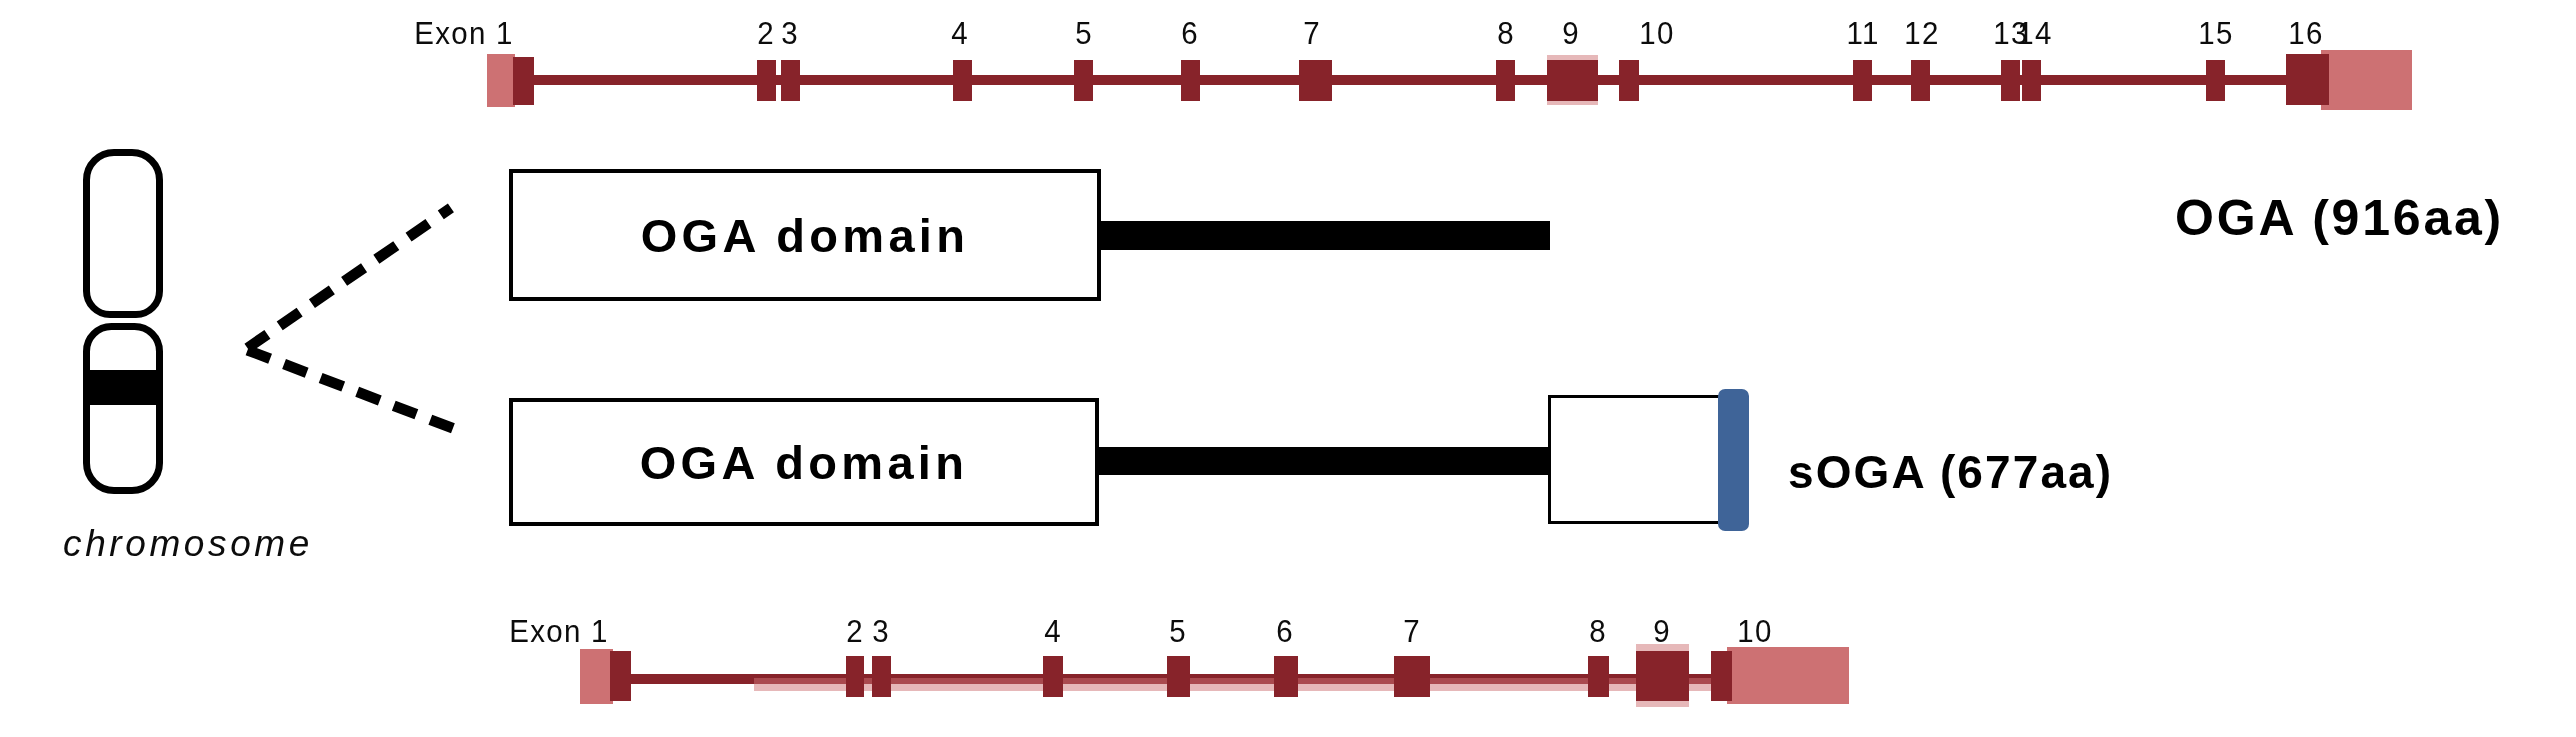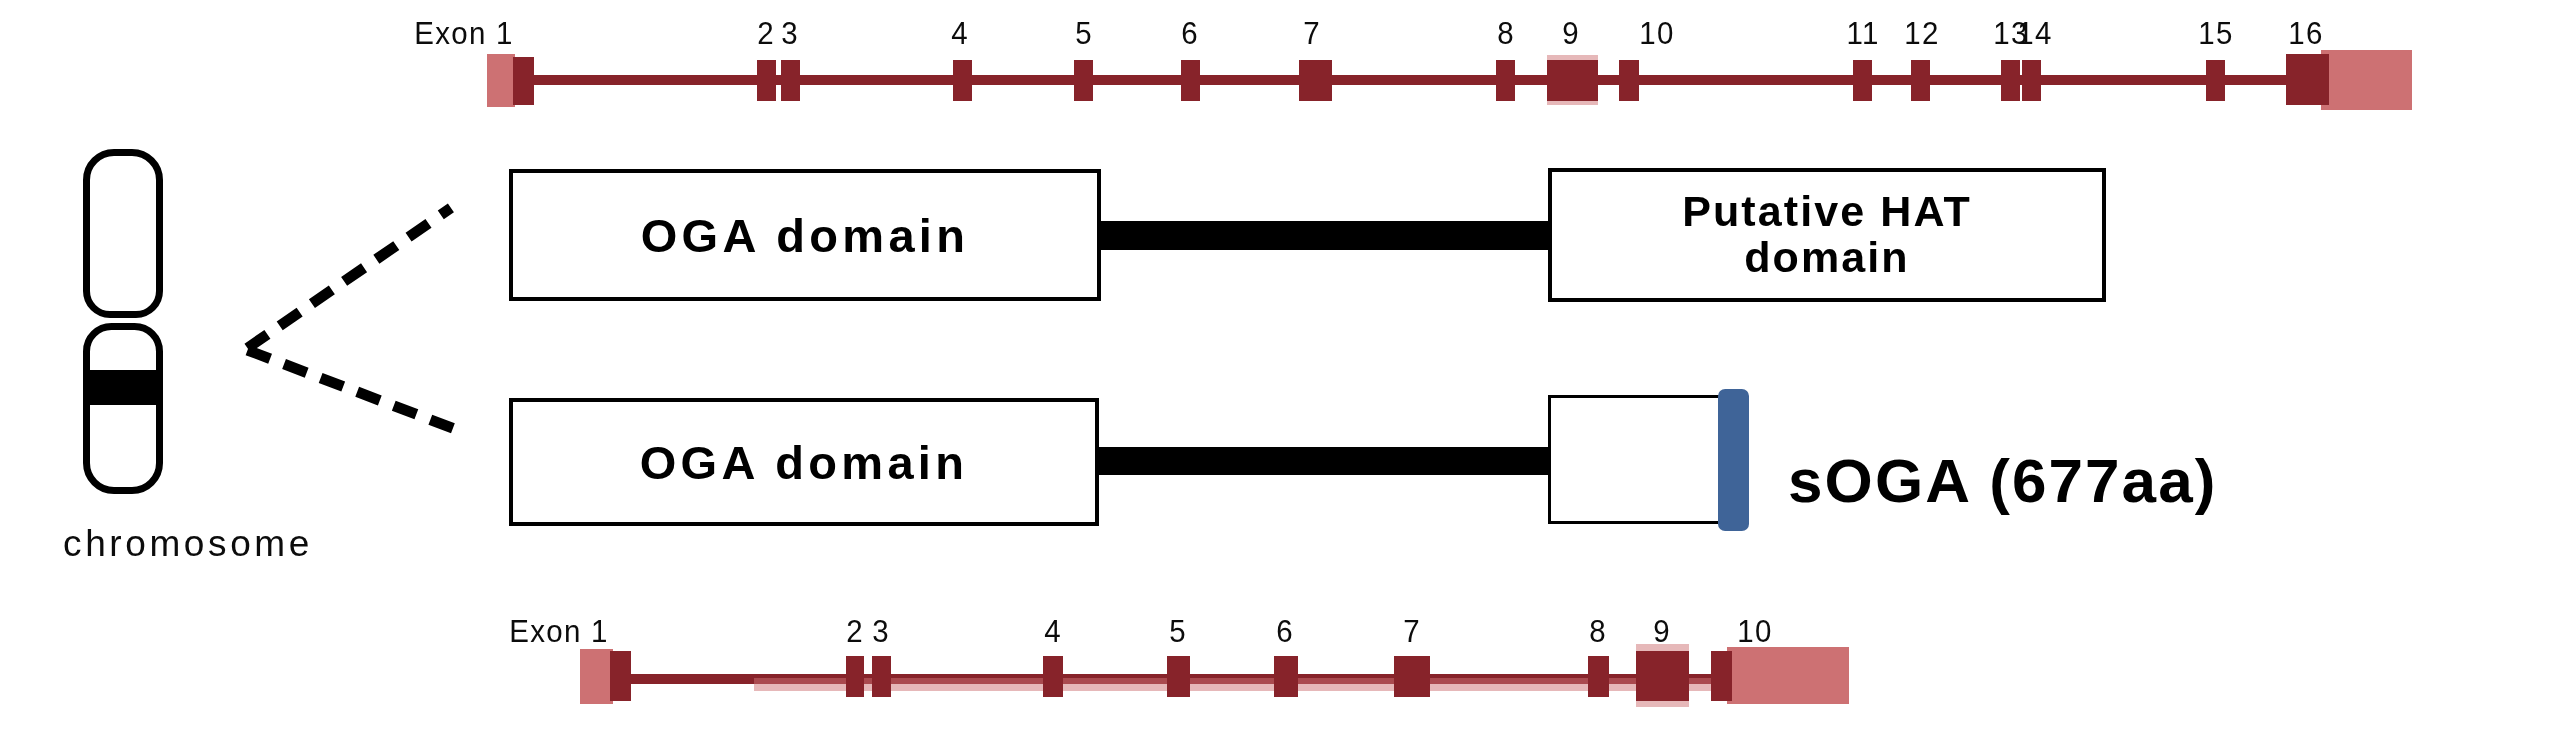--- a/index.html
+++ b/index.html
@@ -12,38 +12,38 @@
   #chevron-layer{position:absolute;left:0;top:0;}
 
   
   .chromosome{position:absolute;left:83px;top:149px;width:80px;height:345px;}
   .chrom-arm{position:absolute;left:0;width:80px;background:#fff;border:7.8px solid #000;
     box-sizing:border-box;border-radius:30px;}
   #p-arm{top:0;height:169px;border-radius:31px 31px 27px 27px;}
   #q-arm{top:174px;height:171px;border-radius:28.4px 28.4px 31px 31px;}
   .chrom-band{position:absolute;left:0;top:221px;width:80px;height:35px;background:#000;}
   .chrom-label{position:absolute;left:10px;top:523px;width:356px;text-align:center;
-    font-size:37px;line-height:42px;letter-spacing:3.6px;color:var(--ink);}
+    font-size:37px;line-height:42px;letter-spacing:3.6px;color:var(--ink);font-style:italic;}
 
   
   .domain-box{position:absolute;background:#fff;border:4.3px solid #000;box-sizing:border-box;
     display:flex;align-items:center;justify-content:center;text-align:center;
     font-weight:bold;color:#000;}
   #oga-box-1{left:509px;top:169px;width:592px;height:132px;font-size:47px;letter-spacing:4.3px;}
   #hat-box{left:1548px;top:168px;width:558px;height:134px;font-size:43px;line-height:1.06;letter-spacing:2.1px;}
   #oga-box-2{left:509px;top:398px;width:590px;height:128px;font-size:47px;letter-spacing:4.3px;}
   #soga-box{left:1548px;top:395px;width:174px;height:129px;border-width:3.6px;}
   .connector{position:absolute;background:var(--connector);}
   #connector-1{left:1098px;top:221px;width:452px;height:29px;}
   #connector-2{left:1097px;top:447px;width:455px;height:28.4px;}
   #blue-bar{position:absolute;left:1718px;top:389px;width:31px;height:142px;
     background:var(--blue-bar);border-radius:7.1px;}
   .protein-name{position:absolute;font-weight:bold;color:#000;white-space:nowrap;}
   #oga-name{left:2175px;top:189px;font-size:50px;letter-spacing:2.8px;}
-  #soga-name{left:1788px;top:445px;font-size:62px;letter-spacing:2.1px;}
+  #soga-name{left:1788px;top:445px;font-size:46px;letter-spacing:2.1px;}
 
   
   .gene-line{position:absolute;background:var(--exon-dark);}
   .exon-bar{position:absolute;background:var(--exon-dark);}
   .exon-utr{position:absolute;background:var(--exon-light);}
   .exon-overlay{position:absolute;background:var(--exon-soft);}
   .exon-label{position:absolute;transform:translateX(-50%) scaleX(.95);
     font-size:31px;letter-spacing:1.4px;color:var(--ink);white-space:nowrap;}
 </style>
 </head>
@@ -101,26 +101,21 @@
       <span class="exon-label" style="left: 2011px; top: 15.6px;">13</span>
       <span class="exon-label" style="left: 2035px; top: 15.6px;">14</span>
       <span class="exon-label" style="left: 2216px; top: 15.6px;">15</span>
       <span class="exon-label" style="left: 2306px; top: 15.6px;">16</span>
     </div>
 
   <div id="oga-box-1" class="domain-box">
     <span>OGA domain</span>
   </div>
   <div id="connector-1" class="connector"></div>
-  <div id="hat-box" class="domain-box">
-    <span>
-      <span>Putative HAT</span><br>
-      <span>domain</span>
-    </span>
-  </div>
+  <div id="oga-name" class="protein-name">OGA (916aa)</div>
 
   <div id="oga-box-2" class="domain-box">
     <span>OGA domain</span>
   </div>
   <div id="connector-2" class="connector"></div>
   <div id="soga-box" class="domain-box"></div>
   <div id="blue-bar"></div>
   <div id="soga-name" class="protein-name">sOGA (677aa)</div>
 
   <div id="gene-bottom">

